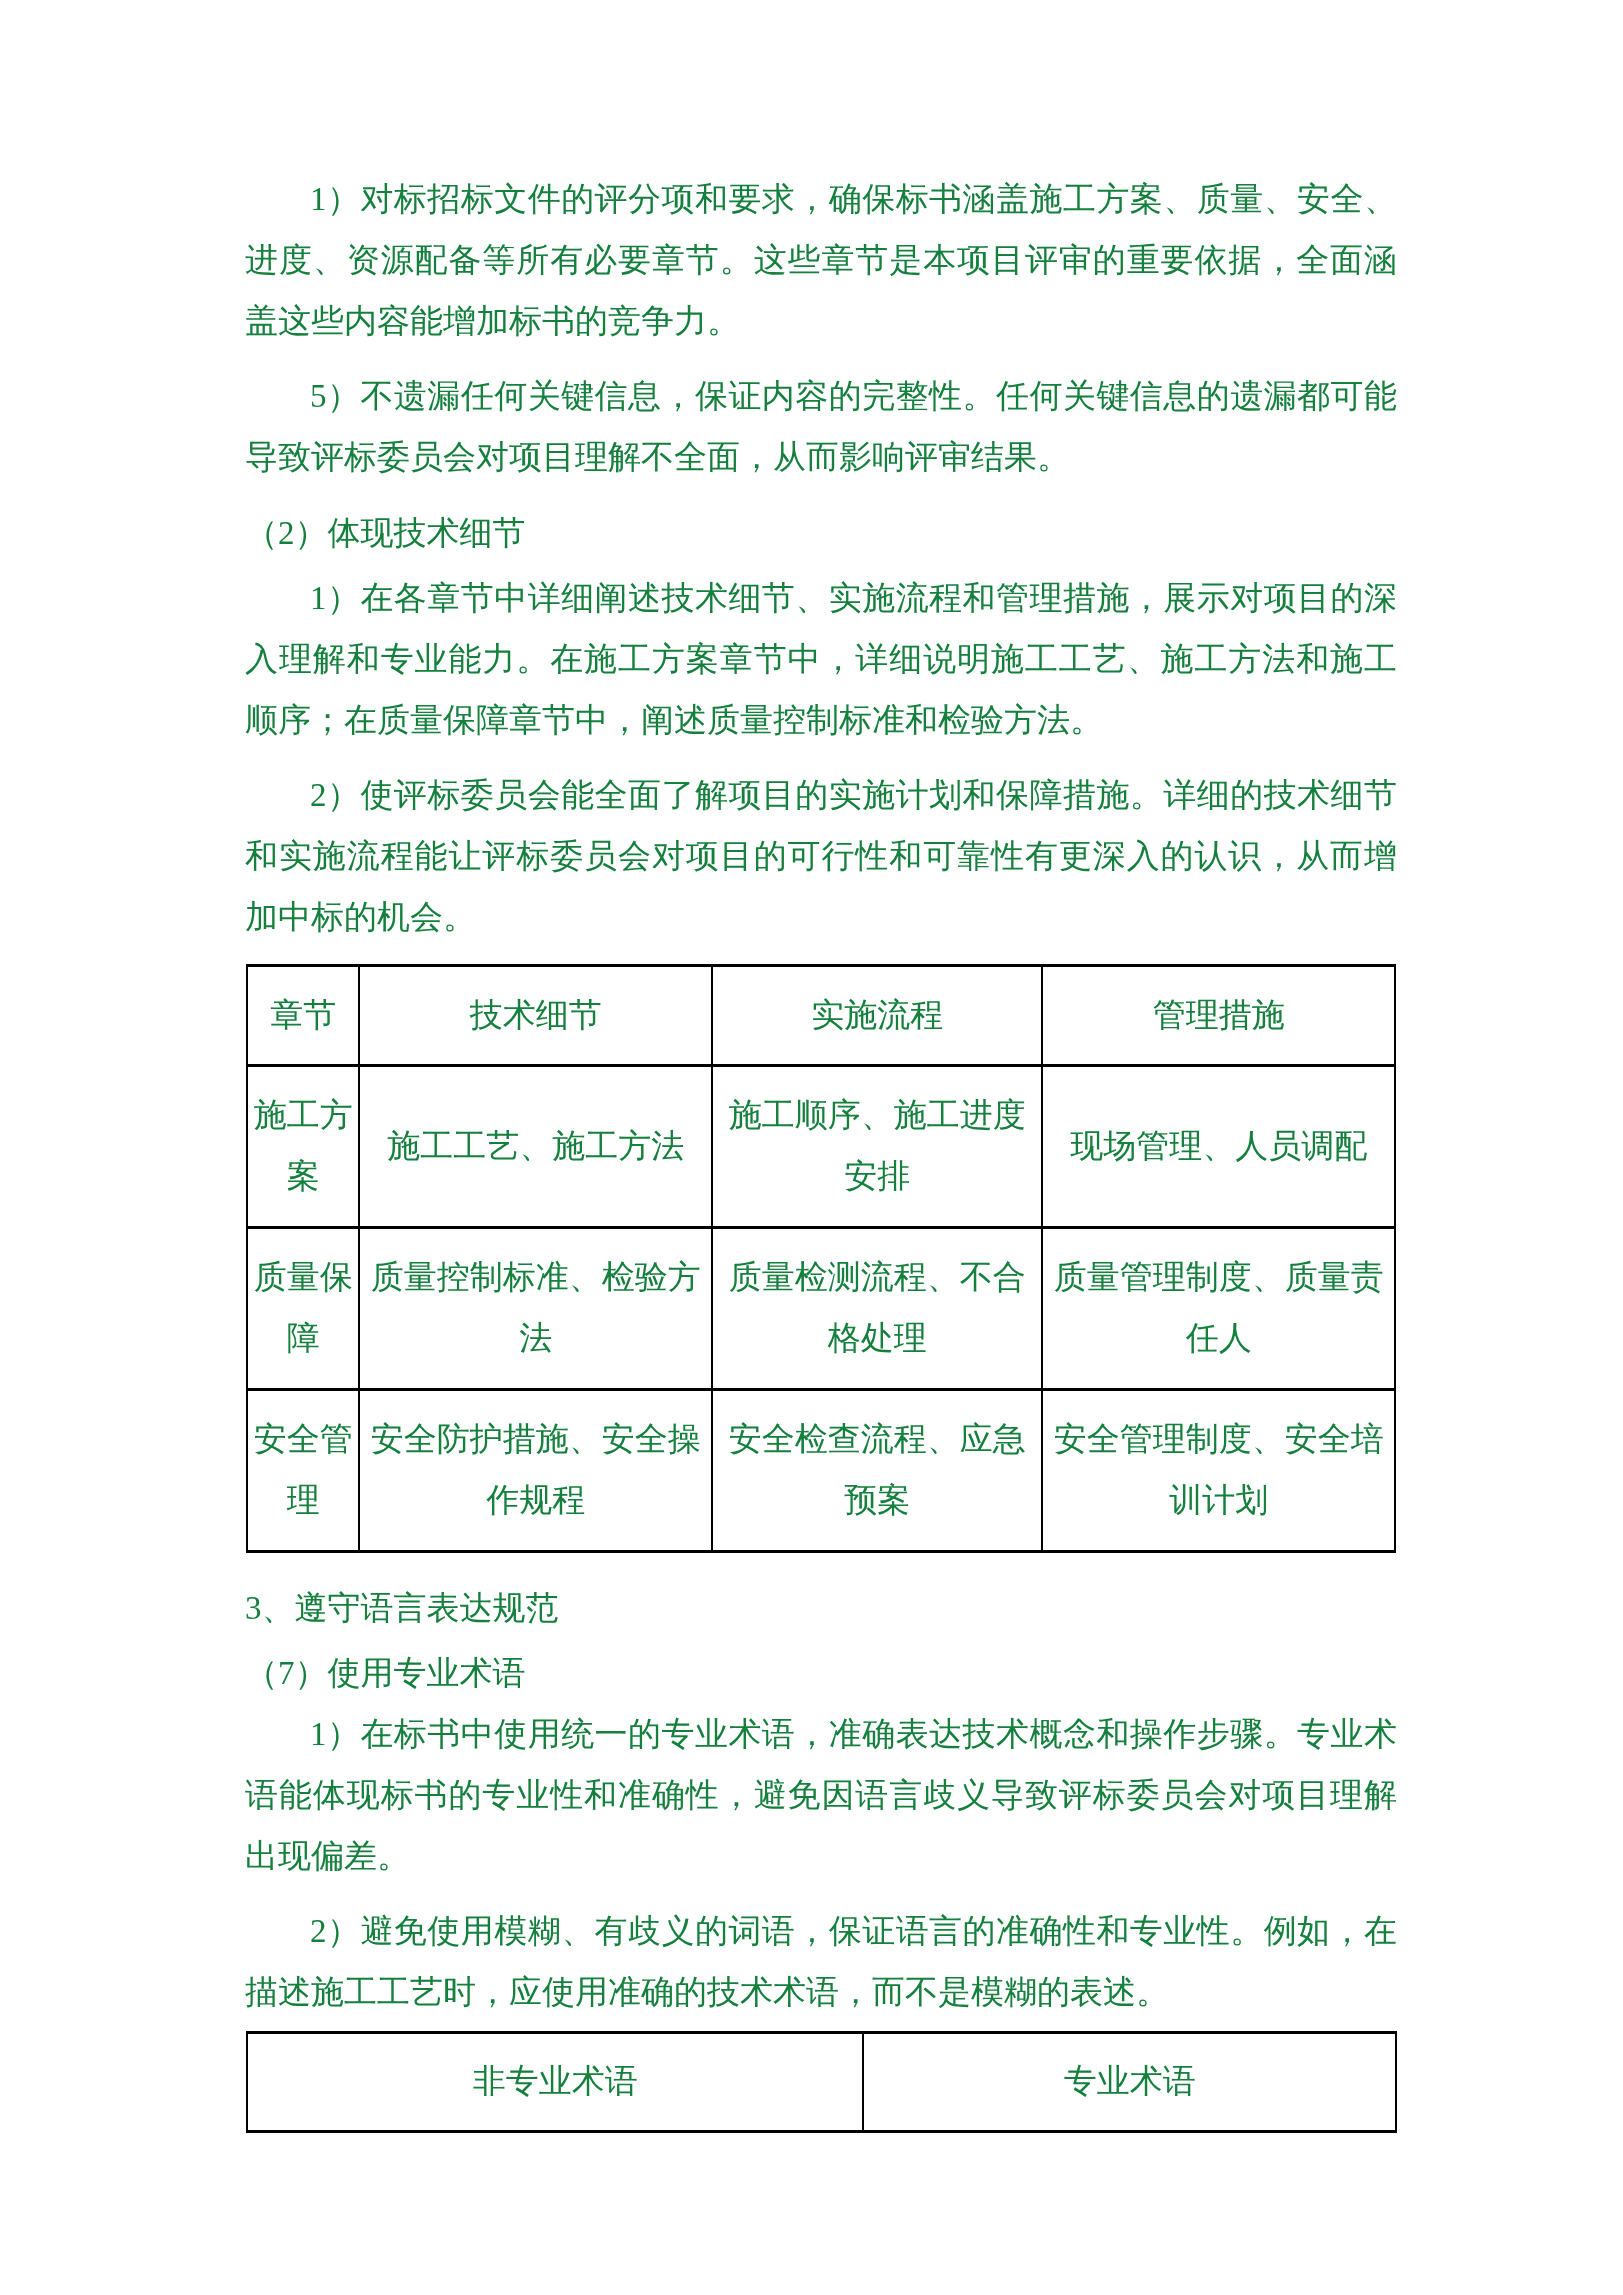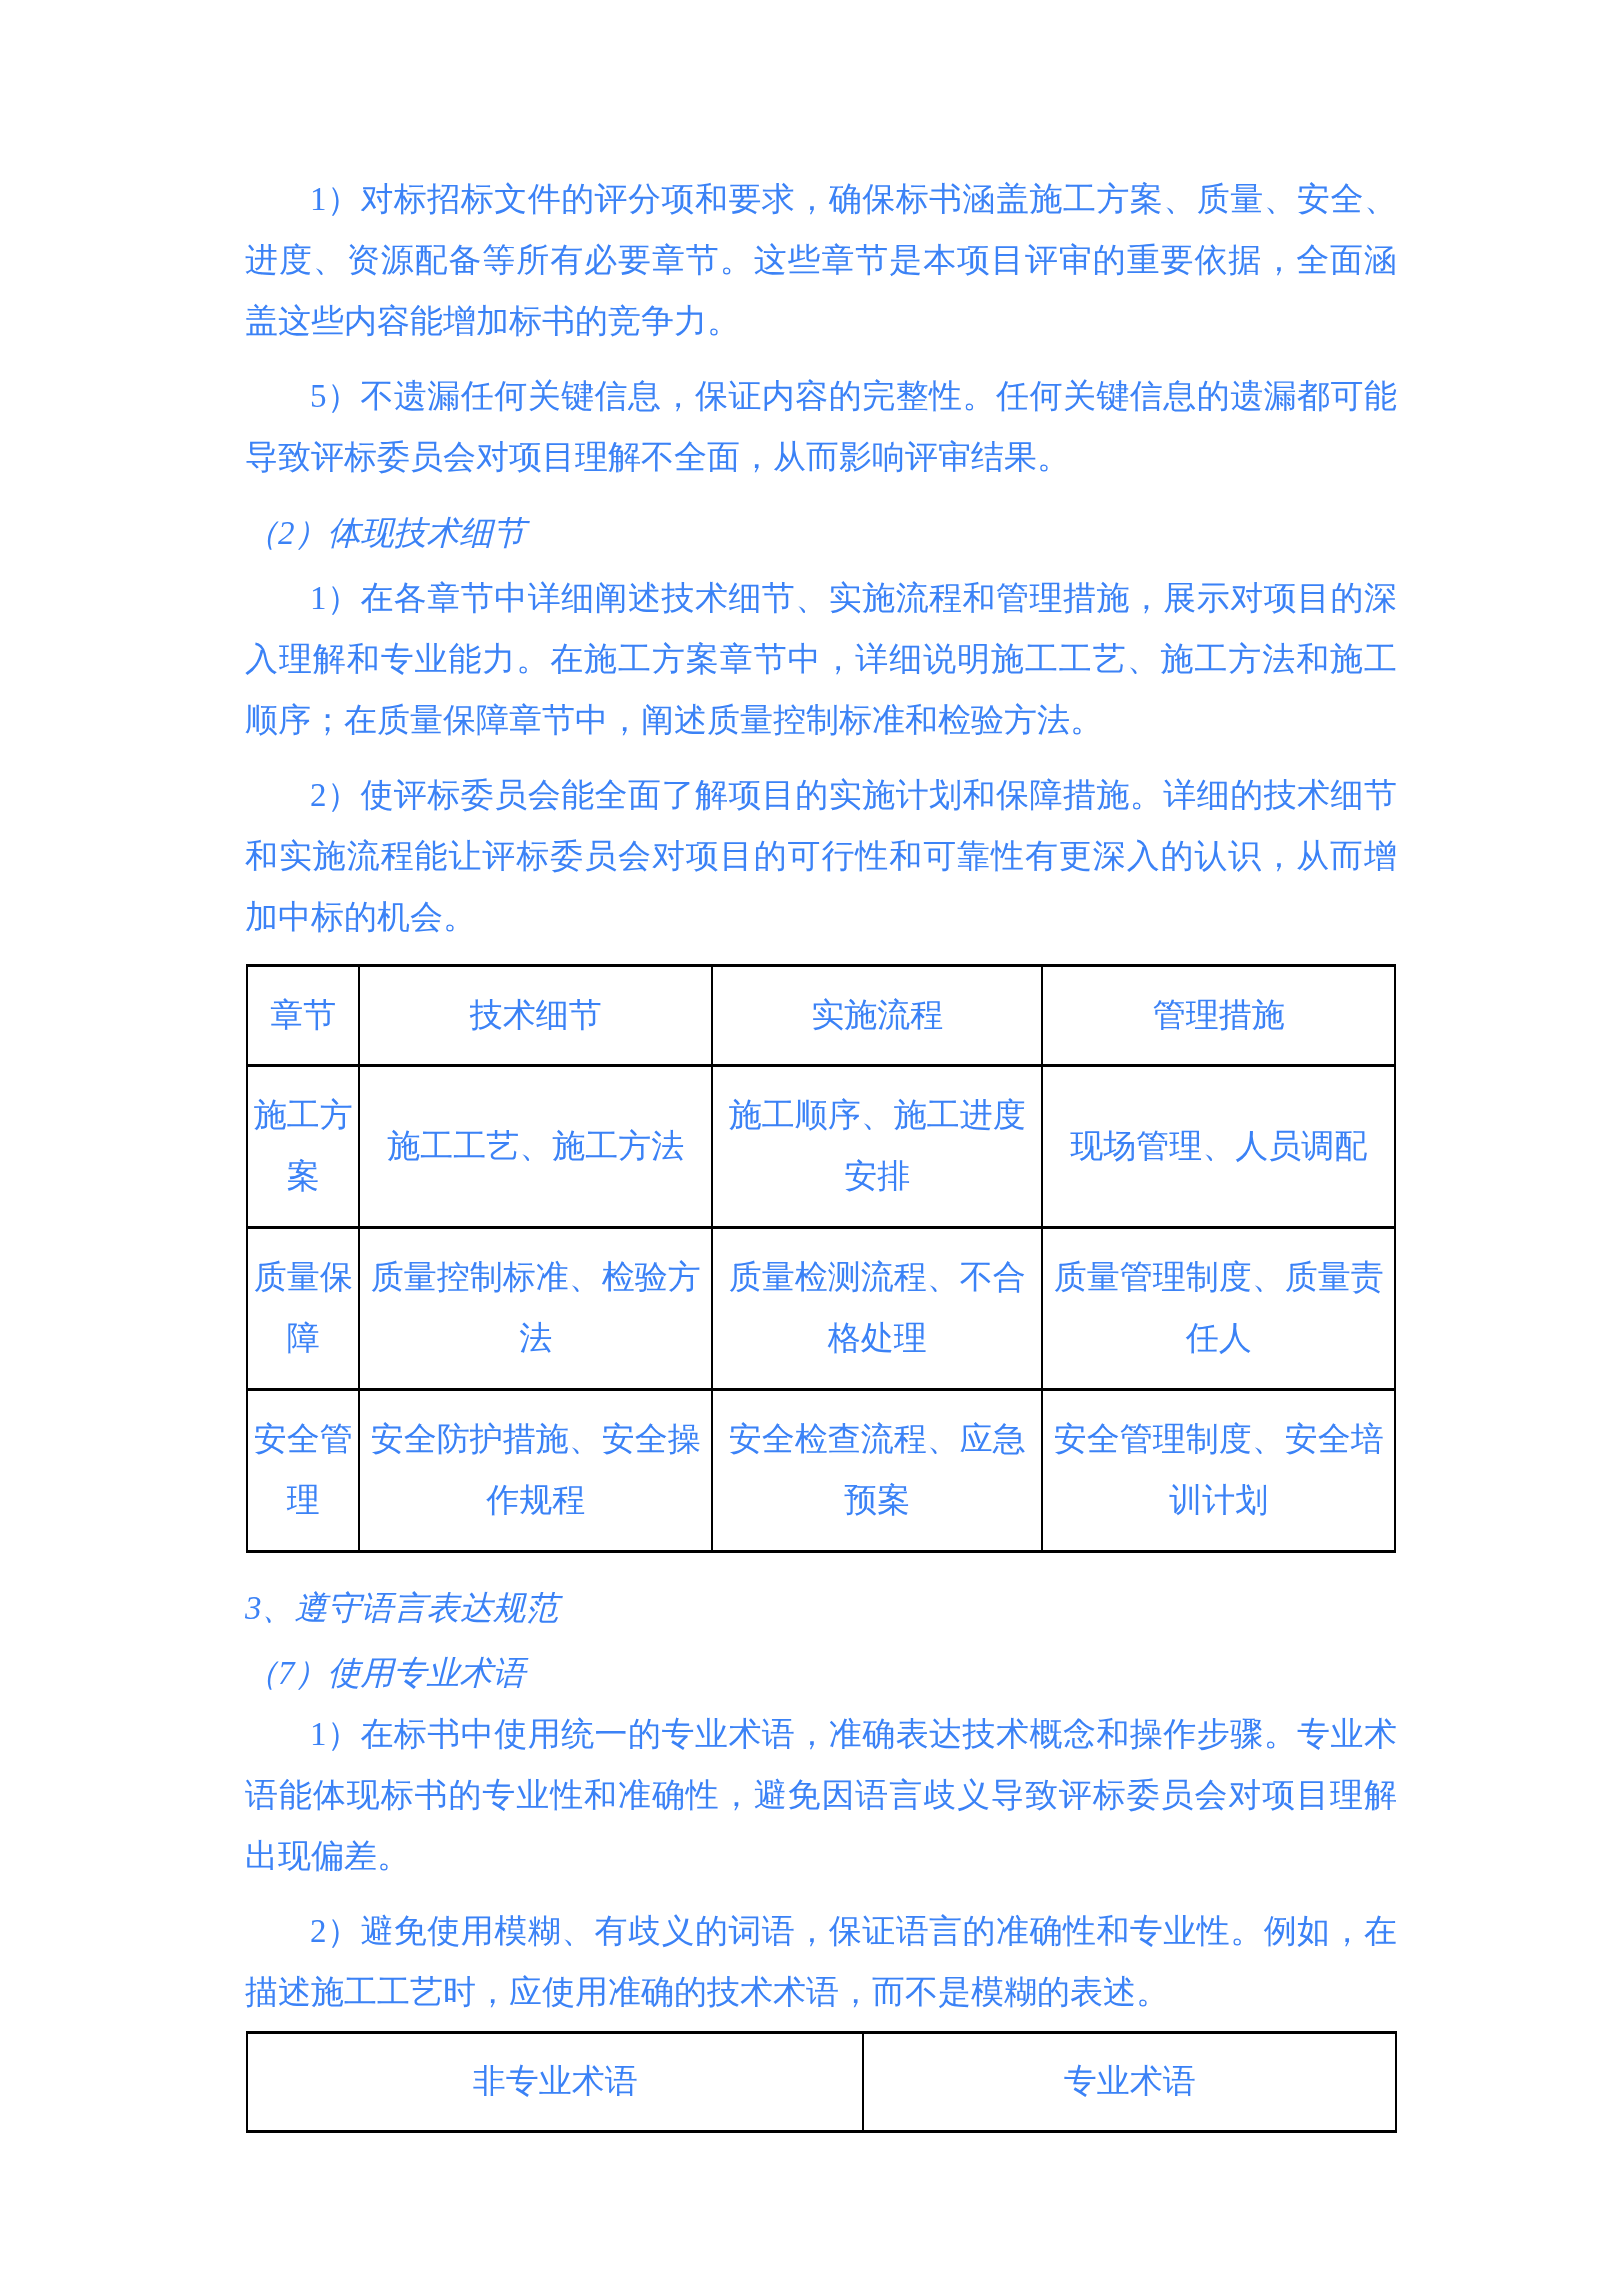--- a/index.html
+++ b/index.html
@@ -3,40 +3,39 @@
 <meta charset="utf-8">
 <style>
   html, body { margin: 0; padding: 0; background: #ffffff; }
 
   .page {
     position: relative;
     width: 1623px;
     height: 2295px;
     box-sizing: border-box;
     background: #ffffff;
-    color: #3b82f6;
+    color: #15803d;
     font-family: "Liberation Serif", "DejaVu Serif", serif;
     font-size: 33px;
     line-height: 61px;
     padding: 169px 226px 0 245px;
     text-align: justify;
     overflow: hidden;
   }
 
   .body-para {
     margin: 0 0 14.4px 0;
     text-indent: 65px;
   }
   .body-para.no-gap { margin-bottom: 0; }
 
   .sub-heading {
     margin: 0 0 3.9px 0;
     text-indent: 0;
     text-align: left;
-    font-style: italic;
   }
   .sub-heading.after-table { margin-top: 25px; }
   .sub-heading.tight { margin-bottom: 0; }
 
   table.doc-table {
     border-collapse: collapse;
     table-layout: fixed;
     width: 1148px;
     margin: 15.7px 0 0 1.3px;
     text-align: center;

